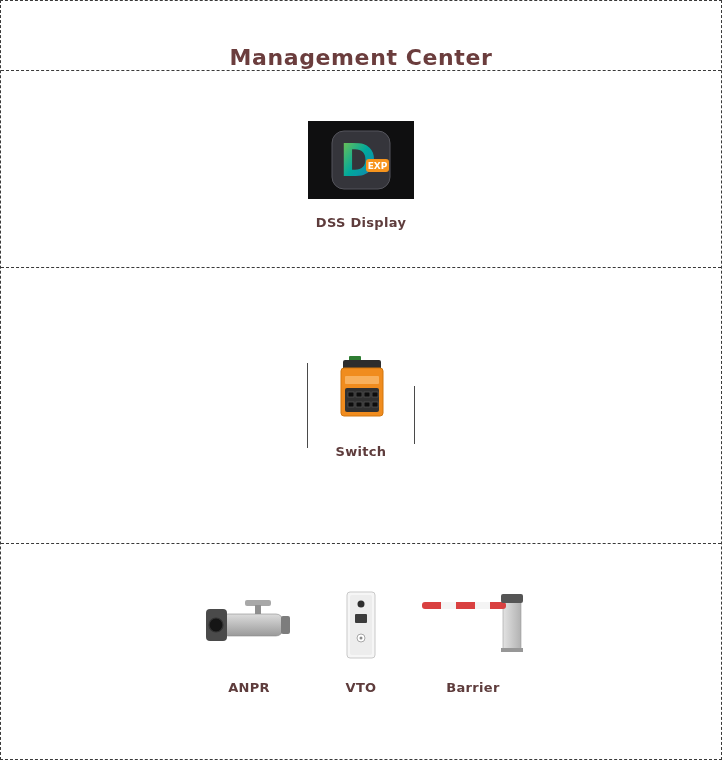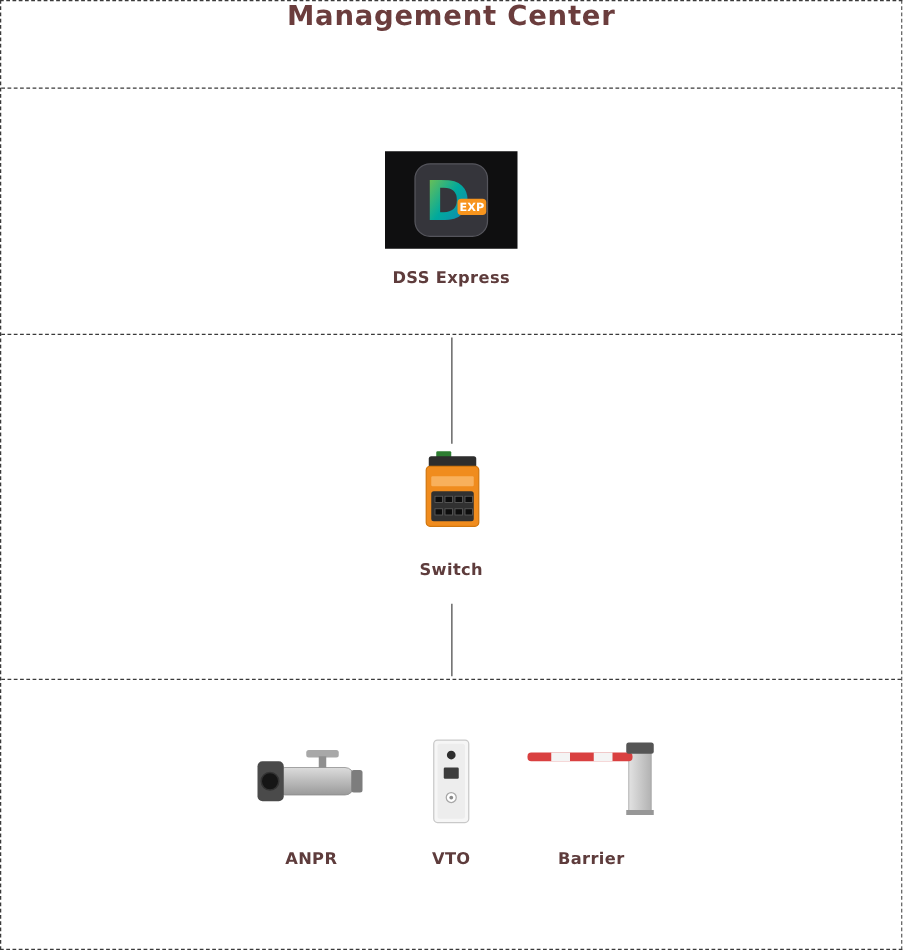--- a/index.html
+++ b/index.html
@@ -9,36 +9,36 @@
   .diagram {
     width:722px; height:760px;
     border:1px dashed #3a3a3a;
     background:#fff;
     display:flex; flex-direction:column;
   }
 
   .header {
     height:70px; flex:0 0 70px;
     border-bottom:1px dashed #3a3a3a;
-    display:flex; align-items:flex-start; justify-content:center;
+    display:flex; align-items:flex-end; justify-content:center;
   }
   .title {
     font-size:22px; font-weight:bold; color:#6b3d3d; letter-spacing:0.6px;
   }
 
   .tier { display:flex; justify-content:center; }
   .tier-top {
     height:197px; flex:0 0 197px;
     border-bottom:1px dashed #3a3a3a;
     padding-top:50px; gap:80px;
   }
   .tier-mid {
     height:276px; flex:0 0 276px;
     border-bottom:1px dashed #3a3a3a;
-    flex-direction:column; align-items:center;
+    flex-direction:row; align-items:center;
   }
   .tier-bottom {
     height:212px; flex:1;
     padding-top:42px; 
   }
 
   .device { display:flex; flex-direction:column; align-items:center; }
   .imgbox {
     width:106px; height:78px;
     display:flex; align-items:center; justify-content:center;
@@ -80,21 +80,21 @@
               <stop offset="0.5" stop-color="#00a99d"></stop>
               <stop offset="1" stop-color="#1b75bb"></stop>
             </linearGradient>
           </defs>
           <rect x="3" y="3" width="58" height="58" rx="12" fill="#35353b" stroke="#55555c"></rect>
           <text x="29" y="48" font-size="44" font-weight="bold" fill="url(#dssg)" text-anchor="middle">D</text>
           <rect x="37" y="31" width="23" height="13" rx="3" fill="#f7941d"></rect>
           <text x="48.5" y="41" font-size="9" font-weight="bold" fill="#ffffff" text-anchor="middle">EXP</text>
         </svg>
       </div>
-      <div class="device-label">DSS Express</div>
+      <div class="device-label">DSS Display</div>
     </div>
 
 
 
   </div>
 
   <div class="tier tier-mid">
     <div class="connector top"></div>
 
     <div class="device">

